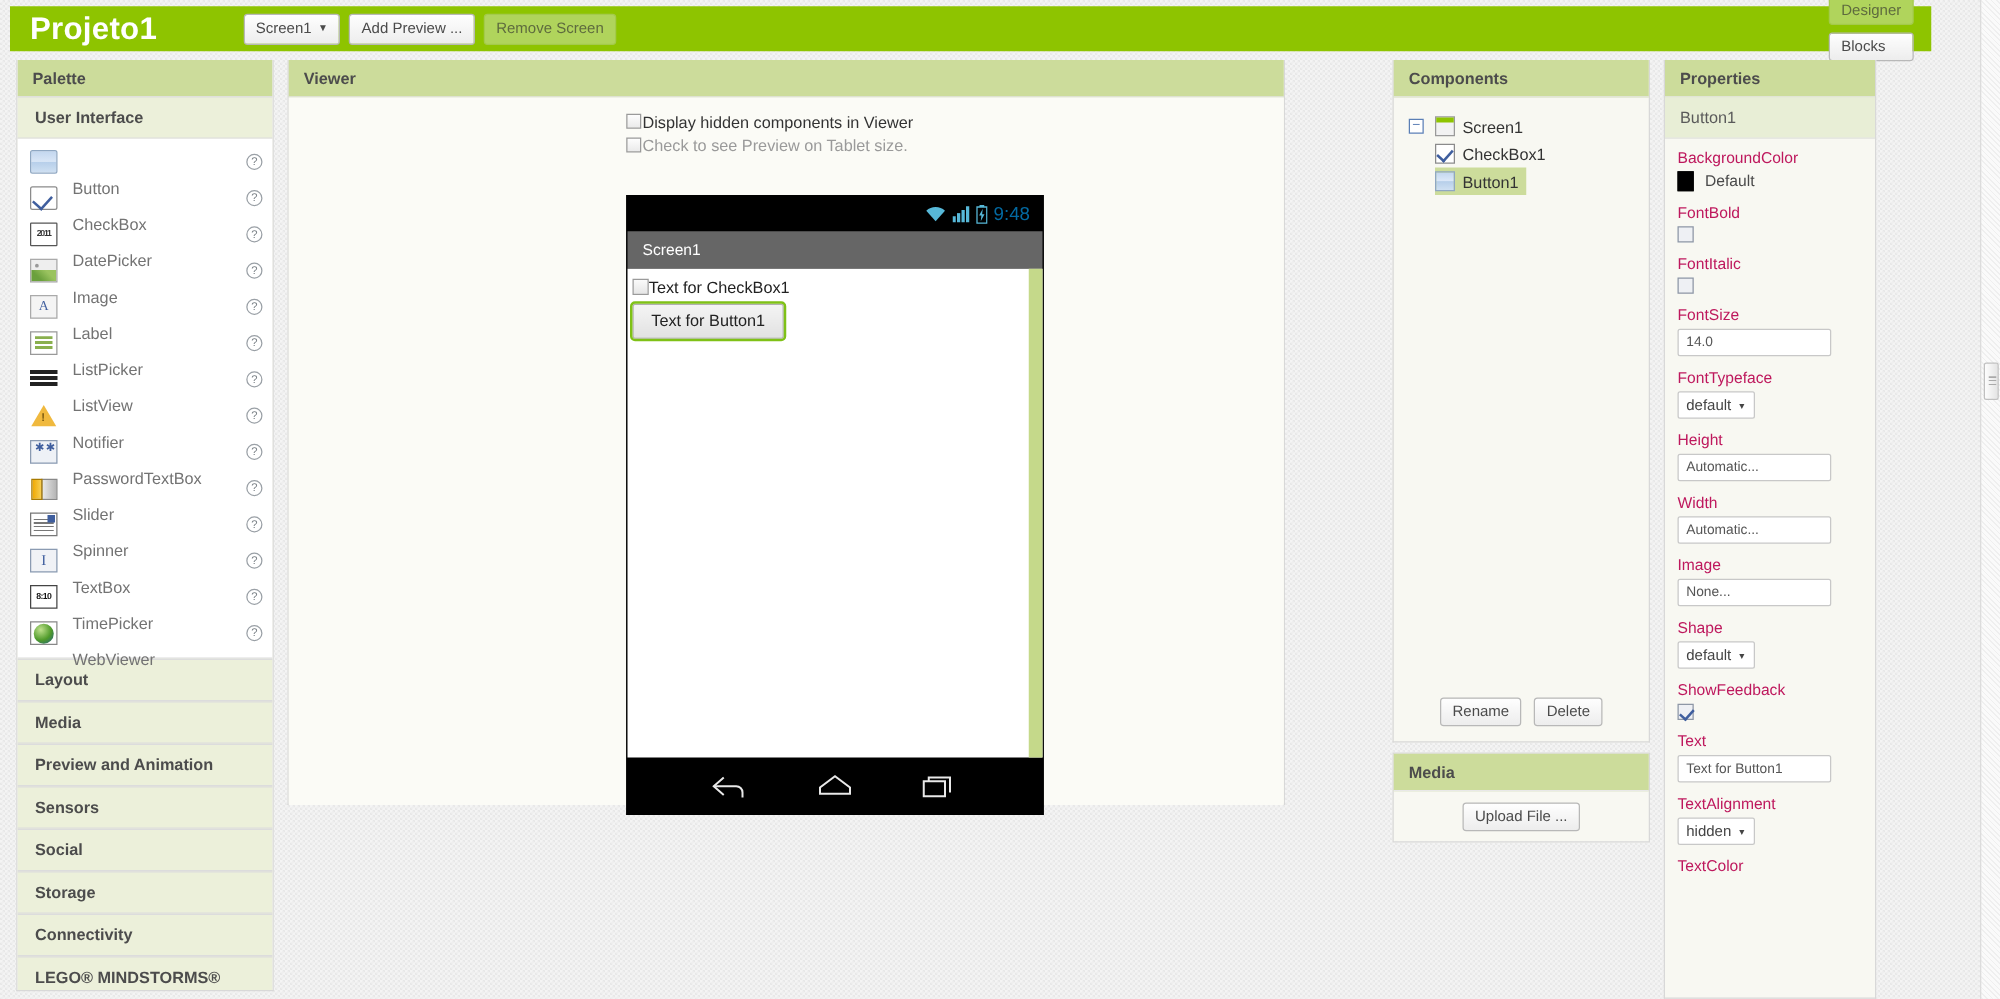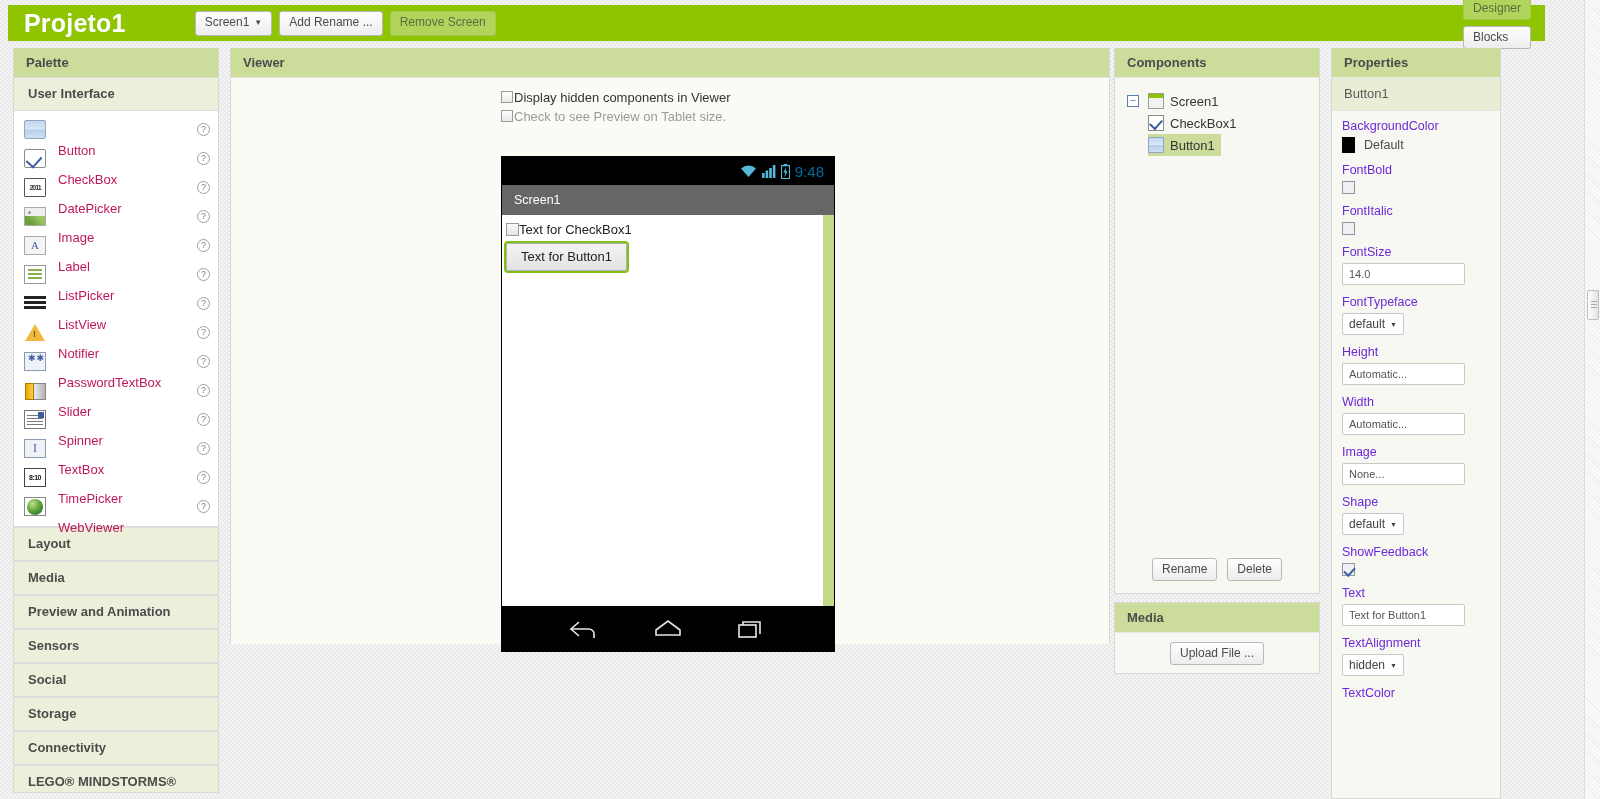--- a/index.html
+++ b/index.html
@@ -89,21 +89,21 @@
     cursor: pointer;
   }
   .palette-list { background: #ffffff; border-bottom: 1px solid #dcdcdc; padding: 4px 0 5px 0; }
   .pal-item {
     display: flex; align-items: center;
     height: 29px;
     padding-left: 10px; padding-right: 8px;
     cursor: pointer;
   }
   .pal-ico { width: 22px; height: 19px; margin-right: 12px; flex: 0 0 22px; position: relative; }
-  .pal-label { font-size: 13px; color: #be185d; flex: 1; margin-top: 41px; }
+  .pal-label { font-size: 13px; color: #737373; flex: 1; margin-top: 41px; }
   .help {
     width: 13px; height: 13px; border-radius: 50%;
     border: 1px solid #9aa0a6; color: #7a8086;
     font-size: 9px; line-height: 11px; text-align: center;
     flex: 0 0 13px; cursor: pointer;
   }
 
   
   .ic-button { background: linear-gradient(to bottom,#c3d7ef 0%,#d9e6f6 48%,#b7cfea 52%,#cfe0f2 100%); border:1px solid #8fa7c2; border-radius:2px; }
   .ic-check { background:#fff; border:1px solid #8b8b8b; border-radius:2px; }
@@ -134,21 +134,21 @@
   .ic-spinner:before { content:""; position:absolute; right:1px; top:1px; width:6px; height:6px; background:#3f5e9e; z-index:2; }
   .ic-textbox { background:#f0f2f6; border:1px solid #8b9bb2; color:#3f5e9e; font-family:"Liberation Serif",serif; font-size:12px; text-align:center; line-height:17px; }
   .ic-timepicker { background:#fff; border:1.5px solid #444; font-size:7px; text-align:center; line-height:17px; letter-spacing:-.5px; color:#111; font-weight:bold; }
   .ic-webviewer { background:#fff; border:1px solid #888; }
   .ic-webviewer:after { content:""; position:absolute; left:2px; top:1px; width:16px; height:16px; border-radius:50%;
     background: radial-gradient(circle at 35% 30%, #bfe18c 0%, #4f9a2a 55%, #1d5a8a 100%); }
 
   
   #viewer {
     position: absolute; left: 230px; top: 48px;
-    width: 880px; height: 596px;
+    width: 798px; height: 596px;
     background: #f8f8f2;
     border: 1px solid #d8d8d8;
     border-top: none;
   }
   #viewer .panel-head { border-bottom: 1px solid #e4e4e4; }
   #viewer-canvas { position: relative; height: 566px; background: #fbfbf6; }
   .chk-row { display:flex; align-items:flex-start; margin-left: 270px; }
   .chk-row.first { padding-top: 12px; }
   .mini-check {
     width: 12px; height: 12px;
@@ -236,21 +236,21 @@
     width: 170px; height: 751px;
     background:#f8f8f2; border:1px solid #d8d8d8; border-top:none;
     overflow: hidden;
   }
   #prop-subject {
     background:#e8eed6; color:#5a5a5a; font-size:13px;
     padding: 8px 0 9px 12px; border-bottom:1px solid #e4e4e4;
   }
   #prop-list { padding: 8px 0 0 10px; }
   .prop { margin-bottom: 10px; }
-  .prop-name { font-size: 12.5px; color:#6d28d9; margin-bottom: 4px; }
+  .prop-name { font-size: 12.5px; color:#be185d; margin-bottom: 4px; }
   .prop-text-input {
     width: 123px; height: 22px;
     background:#fff; border:1px solid #c8c8c8; border-radius:2px;
     font-size: 11px; color:#555;
     padding: 0 6px; line-height: 20px;
   }
   .prop-select {
     display:inline-block; height: 22px;
     background:#fff; border:1px solid #c8c8c8; border-radius:2px;
     font-size: 12px; color:#444; padding: 0 6px; line-height: 20px;
@@ -282,21 +282,21 @@
 </style>
 </head>
 <body>
 
 <div id="topbar">
   <div id="project-title">Projeto1</div>
   <div class="topbar-center">
     <div class="btn">
       <span>Screen1</span><span class="caret">▼</span>
     </div>
-    <div class="btn">Add Rename ...</div>
+    <div class="btn">Add Preview ...</div>
     <div class="btn dim">Remove Screen</div>
   </div>
   <div class="topbar-right">
     <div class="btn dim">Designer</div>
     <div class="btn">Blocks</div>
   </div>
 </div>
 
 <div id="palette">
   <div class="panel-head">Palette</div>

